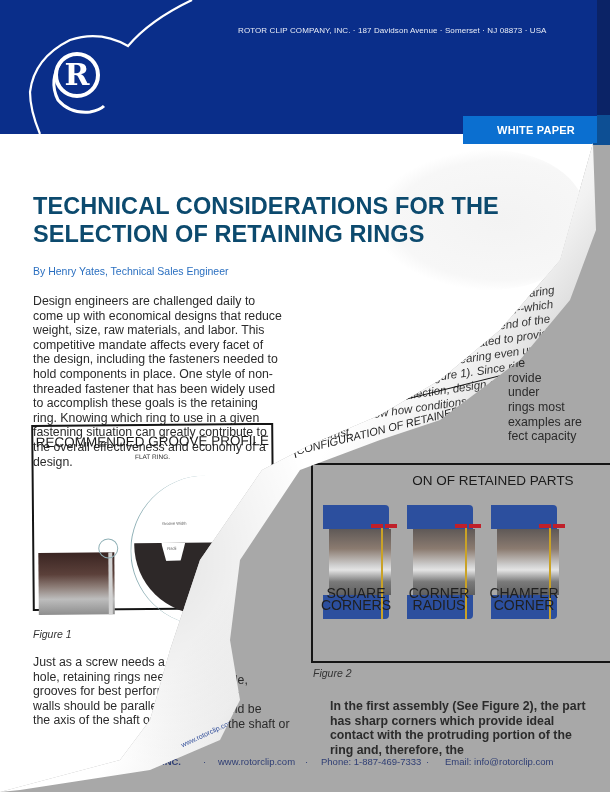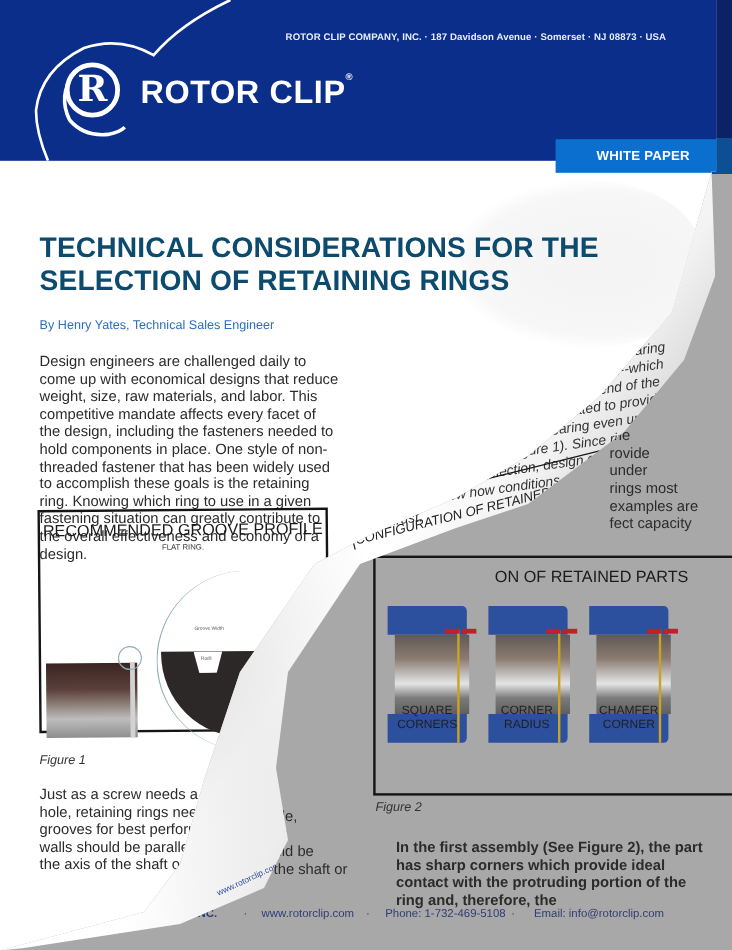--- a/index.html
+++ b/index.html
@@ -13,33 +13,33 @@
   .under .col2-text { left:302px; top:322px; width:262px; }
   .fig2 { position:absolute; left:311px; top:463px; width:304px; height:200px; border:2px solid #151515; box-sizing:border-box; }
   .fig2-title { position:absolute; left:0; right:0; top:8px; text-align:center; font-size:13.5px; color:#1a1a1a; }
   .fig2 .part { position:absolute; top:40px; width:66px; height:114px; }
   .fig2 .blue-top { position:absolute; left:0; top:0; width:66px; height:24px; background:#2c4f9e; border-radius:0 4px 0 0; }
   .fig2 .blue-bot { position:absolute; left:0; bottom:0; width:66px; height:24px; background:#2c4f9e; border-radius:0 0 4px 0; }
   .fig2 .shaft { position:absolute; left:6px; top:24px; width:62px; height:66px;
                  background:linear-gradient(#5f5957 0%, #8b7b70 30%, #cfcfcf 55%, #e4e4e4 62%, #7a7a7a 80%, #5f5f5f 100%); }
   .fig2 .ring { position:absolute; left:58px; top:20px; width:2px; height:94px; background:#c9a227; }
   .fig2 .arrow { position:absolute; top:19px; width:12px; height:4px; background:#c0202a; }
-  .fig2 .label { position:absolute; top:122px; width:90px; text-align:center; font-size:10px; line-height:12px; color:#1f1f1f; }
+  .fig2 .label { position:absolute; top:122px; width:90px; text-align:center; font-size:14px; line-height:12px; color:#1f1f1f; }
   .fig-caption { position:absolute; font-style:italic; font-size:10.5px; color:#333; }
 
   .under .footer-line { position:absolute; top:756px; left:0; width:610px; font-size:9.5px; color:#2f3e74; }
   .under .footer-line span { position:absolute; white-space:nowrap; }
 
   
   .front { position:absolute; left:0; top:0; width:610px; height:792px;
            clip-path: polygon(0 0, 597px 0, 597px 143px, 593px 143px, 560px 260px, 500px 330px, 440px 380px, 380px 415px, 310px 445px, 262px 470px, 200px 560px, 170px 650px, 150px 720px, 120px 760px, 0 792px); }
   .front .bg { position:absolute; left:0; top:0; width:610px; height:792px; background:#ffffff; }
   .front .header { position:absolute; left:0; top:0; width:597px; height:134px; background:#0a2e8a; }
   .front .header .swoosh { position:absolute; left:0; top:0; }
-  .front .address { position:absolute; left:238px; top:26px; font-size:8px; color:#e8ecf6; letter-spacing:0.1px; white-space:nowrap;font-weight:bold; }
+  .front .address { position:absolute; left:238px; top:26px; font-size:8px; color:#e8ecf6; letter-spacing:0.1px; white-space:nowrap; }
   .front .brand { position:absolute; left:117px; top:62px; font-size:27px; font-weight:bold; color:#ffffff; letter-spacing:0.5px; white-space:nowrap; }
   .front .brand sup { font-size:8px; vertical-align:top; position:relative; top:-2px; }
   .front .logo-r { position:absolute; left:54px; top:52px; width:46px; height:46px; border:4px solid #fff; border-radius:50%; box-sizing:border-box;
                    color:#fff; font-family:"DejaVu Serif", serif; font-weight:bold; font-size:30px; line-height:38px; text-align:center; }
   .front .wp-tab { position:absolute; left:463px; top:116px; width:146px; height:28px; background:#0b6fd0; color:#fff; font-weight:bold; font-size:11px; line-height:28px; text-align:center; letter-spacing:0.2px; }
   .front .ghost-ring { position:absolute; left:375px; top:150px; width:210px; height:140px; border-radius:45%;
                        background:radial-gradient(ellipse at 60% 50%, #f3f3f3 0%, #f7f7f7 60%, rgba(255,255,255,0) 72%); }
   .front .title { position:absolute; left:33px; top:192px; width:520px; font-size:23.5px; font-weight:bold; line-height:28px; color:#0c4a6e; letter-spacing:0.1px; }
   .front .byline { position:absolute; left:33px; top:265px; font-size:10.5px; color:#2a6fc0; }
   .front .col1-text { position:absolute; left:33px; top:294px; width:250px; font-size:12.3px; line-height:14.6px; color:#2b2b2b; }
@@ -134,35 +134,34 @@
 uld be
 the shaft or</div>
 
   <div class="under-col" style="left:330px; top:699px; width:262px;font-weight:bold;">In the first assembly (See Figure 2), the part has sharp corners which provide ideal contact with the protruding portion of the ring and, therefore, the</div>
 
   <div class="footer-line">
     <span style="left:162px; font-weight:bold;">INC.</span>
     <span style="left:203px;">·</span>
     <span style="left:218px;">www.rotorclip.com</span>
     <span style="left:305px;">·</span>
-    <span style="left:321px;">Phone: 1-732-469-5108</span>
+    <span style="left:321px;">Phone: 1-887-469-7333</span>
     <span style="left:426px;">·</span>
     <span style="left:445px;">Email: info@rotorclip.com</span>
   </div>
 </div>
 
 <div class="front">
   <div class="bg"></div>
   <div class="header">
     <svg class="swoosh" width="597" height="134">
       <path d="M192 0 Q150 20 128 46 Q100 30 70 40 Q34 58 30 92 Q30 110 40 134" fill="none" stroke="#ffffff" stroke-width="2.2"></path>
       <path d="M62 60 Q48 80 58 100 Q70 114 90 112 Q100 110 104 106" fill="none" stroke="#ffffff" stroke-width="3"></path>
     </svg>
     <div class="logo-r">R</div>
-    <div class="brand"><span>ROTOR CLIP</span><sup>®</sup></div>
     <div class="address">ROTOR CLIP COMPANY, INC. · 187 Davidson Avenue · Somerset · NJ 08873 · USA</div>
   </div>
   <div class="wp-tab">WHITE PAPER</div>
 
   <div class="ghost-ring"></div>
 
   <div class="title">TECHNICAL CONSIDERATIONS FOR THE SELECTION OF RETAINING RINGS</div>
   <div class="byline">By Henry Yates, Technical Sales Engineer</div>
 
   <div class="col1-text">Design engineers are challenged daily to come up with economical designs that reduce weight, size, raw materials, and labor. This competitive mandate affects every facet of the design, including the fasteners needed to hold components in place. One style of non-threaded fastener that has been widely used to accomplish these goals is the retaining ring. Knowing which ring to use in a given fastening situation can greatly contribute to the overall effectiveness and economy of a design.</div>

